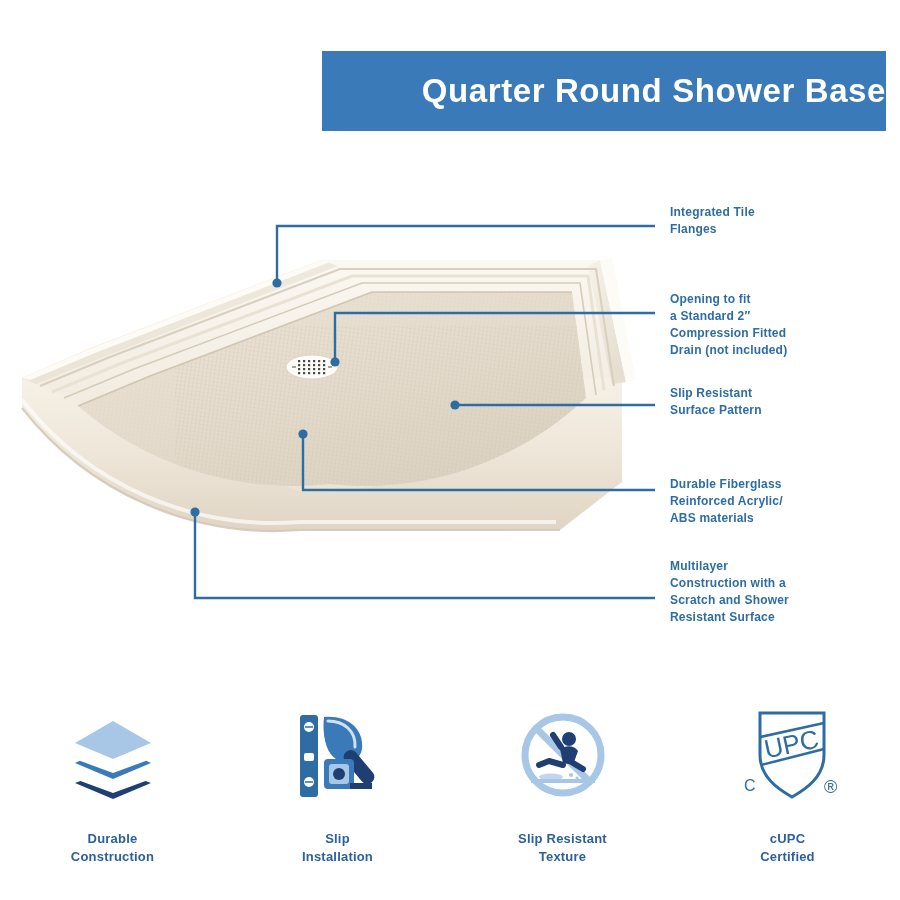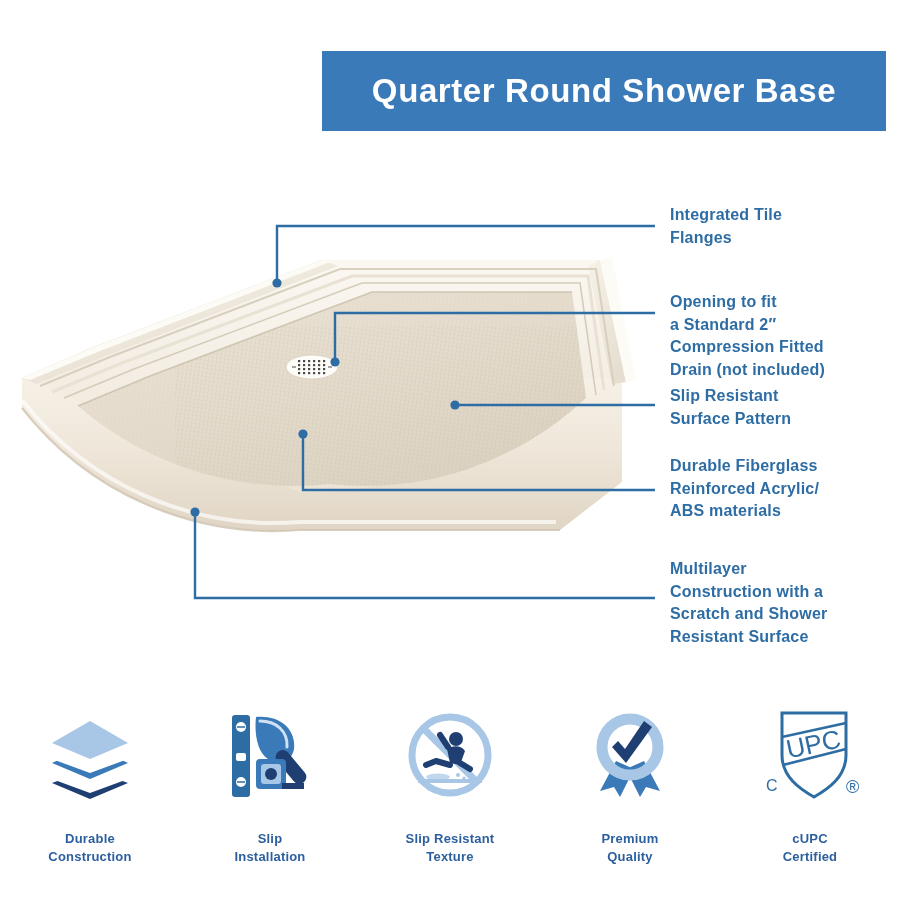--- a/index.html
+++ b/index.html
@@ -20,21 +20,21 @@
   .title-banner {
     position: absolute;
     left: 322px;
     top: 51px;
     width: 564px;
     height: 80px;
     background: #3b7ab8;
     box-sizing: border-box;
     display: flex;
     align-items: center;
-    justify-content: center;
+    justify-content: flex-end;
   }
   .title-text {
     color: #ffffff;
     font-size: 33px;
     font-weight: bold;
     letter-spacing: 0.6px;
     white-space: nowrap;
   }
 
   
@@ -44,30 +44,30 @@
     top: 230px;
     width: 660px;
     height: 330px;
   }
   .product-stage svg { display: block; }
 
   
   .callout {
     position: absolute;
     color: #2e6da4;
-    font-size: 16px;
+    font-size: 12px;
     font-weight: bold;
     line-height: 1.42;
     letter-spacing: 0.2px;
     white-space: pre-line;
   }
   #callout-0 { left: 670px; top: 204px; }
   #callout-1 { left: 670px; top: 291px; }
   #callout-2 { left: 670px; top: 385px; }
-  #callout-3 { left: 670px; top: 455px; }
+  #callout-3 { left: 670px; top: 476px; }
   #callout-4 { left: 670px; top: 558px; }
 
   .leader-layer {
     position: absolute;
     left: 0; top: 0;
     width: 900px; height: 900px;
     pointer-events: none;
   }
 
   
@@ -296,35 +296,20 @@
         <ellipse cx="36" cy="70" rx="12" ry="3.5" fill="#a8c6e5" opacity="0.7"></ellipse>
         <circle cx="56" cy="68" r="2" fill="#a8c6e5"></circle>
         <circle cx="62" cy="71" r="1.6" fill="#a8c6e5"></circle>
       </svg>
     </div>
     <div class="feature-label">Slip Resistant
 Texture</div>
   </div>
 
 
-  <div class="feature">
-    <div class="feature-icon">
-      <svg width="96" height="96" viewBox="0 0 96 96" xmlns="http://www.w3.org/2000/svg">
-
-        <path d="M34 54 L18 84 L32 80 L38 90 L52 62 Z" fill="#3b7ab8"></path>
-        <path d="M62 54 L78 84 L64 80 L58 90 L44 62 Z" fill="#3b7ab8"></path>
-
-        <circle cx="48" cy="40" r="28" fill="none" stroke="#a8c6e5" stroke-width="11"></circle>
-
-        <path d="M30 40 L44 56 L70 20 L62 14 L43 42 L36 34 Z" fill="#1f3f73"></path>
-      </svg>
-    </div>
-    <div class="feature-label">Premium
-Quality</div>
-  </div>
 
   <div class="feature">
     <div class="feature-icon">
       <svg width="104" height="100" viewBox="0 0 104 100" xmlns="http://www.w3.org/2000/svg">
         <path d="M24 8 L88 8 L88 50 C88 72 70 84 56 92 C42 84 24 72 24 50 Z" fill="none" stroke="#2e6da4" stroke-width="3"></path>
         <line x1="24" y1="32" x2="88" y2="18" stroke="#2e6da4" stroke-width="2.6"></line>
         <line x1="25" y1="60" x2="88" y2="44" stroke="#2e6da4" stroke-width="2.6"></line>
         <text x="56" y="48" text-anchor="middle" font-family="'Liberation Sans', sans-serif" font-size="26" fill="#2e6da4" transform="rotate(-12 56 42)">UPC</text>
         <text x="8" y="86" font-family="'Liberation Sans', sans-serif" font-size="16" fill="#2e6da4">C</text>
         <text x="88" y="88" font-family="'Liberation Sans', sans-serif" font-size="18" fill="#2e6da4">®</text>

